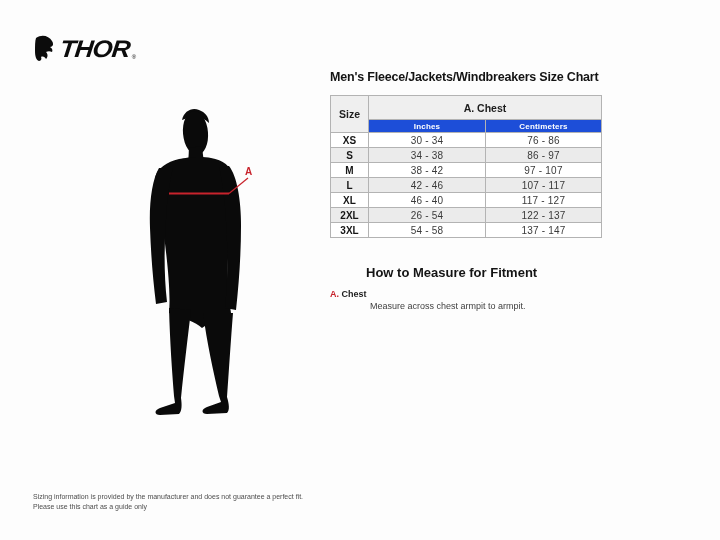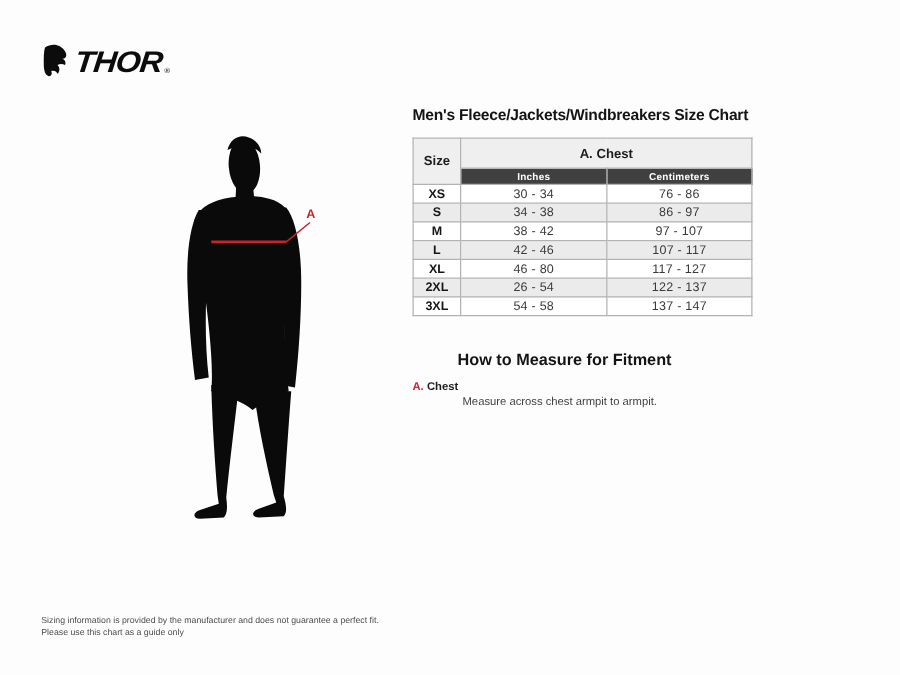--- a/index.html
+++ b/index.html
@@ -39,21 +39,21 @@
   .chest-label {
     position: absolute;
     left: 100px;
     top: 58px;
     font-size: 10px;
     font-weight: bold;
     color: #c8232c;
   }
 
   
-  .content { position: absolute; left: 330px; top: 85px; width: 272px; }
+  .content { position: absolute; left: 330px; top: 70px; width: 272px; }
   .chart-title {
     margin: 0;
     font-size: 12.5px;
     font-weight: bold;
     letter-spacing: -0.2px;
     white-space: nowrap;
     color: #141414;
   }
 
   table.size-table {
@@ -72,21 +72,21 @@
   }
   .size-table .head-row th {
     height: 23px;
     background: #efefef;
     font-size: 10.5px;
     font-weight: bold;
     color: #1d1d1d;
   }
   .size-table .units-row th {
     height: 12px;
-    background: #404040;
+    background: #1d4ed8;
     color: #ffffff;
     font-size: 8px;
     font-weight: bold;
     letter-spacing: 0.2px;
   }
   .size-table tbody tr { height: 15px; background: #ffffff; }
   .size-table tbody tr:nth-child(even) { background: #ebebeb; }
   .size-table td.size-cell { font-size: 10px; font-weight: bold; color: #161616; }
   .size-table td.val-cell  { font-size: 10px; color: #3a3a3a; letter-spacing: 0.2px; }
 
@@ -188,21 +188,21 @@
           <td class="val-cell">38 - 42</td>
           <td class="val-cell">97 - 107</td>
         </tr>
         <tr>
           <td class="size-cell">L</td>
           <td class="val-cell">42 - 46</td>
           <td class="val-cell">107 - 117</td>
         </tr>
         <tr>
           <td class="size-cell">XL</td>
-          <td class="val-cell">46 - 80</td>
+          <td class="val-cell">46 - 40</td>
           <td class="val-cell">117 - 127</td>
         </tr>
         <tr>
           <td class="size-cell">2XL</td>
           <td class="val-cell">26 - 54</td>
           <td class="val-cell">122 - 137</td>
         </tr>
         <tr>
           <td class="size-cell">3XL</td>
           <td class="val-cell">54 - 58</td>

